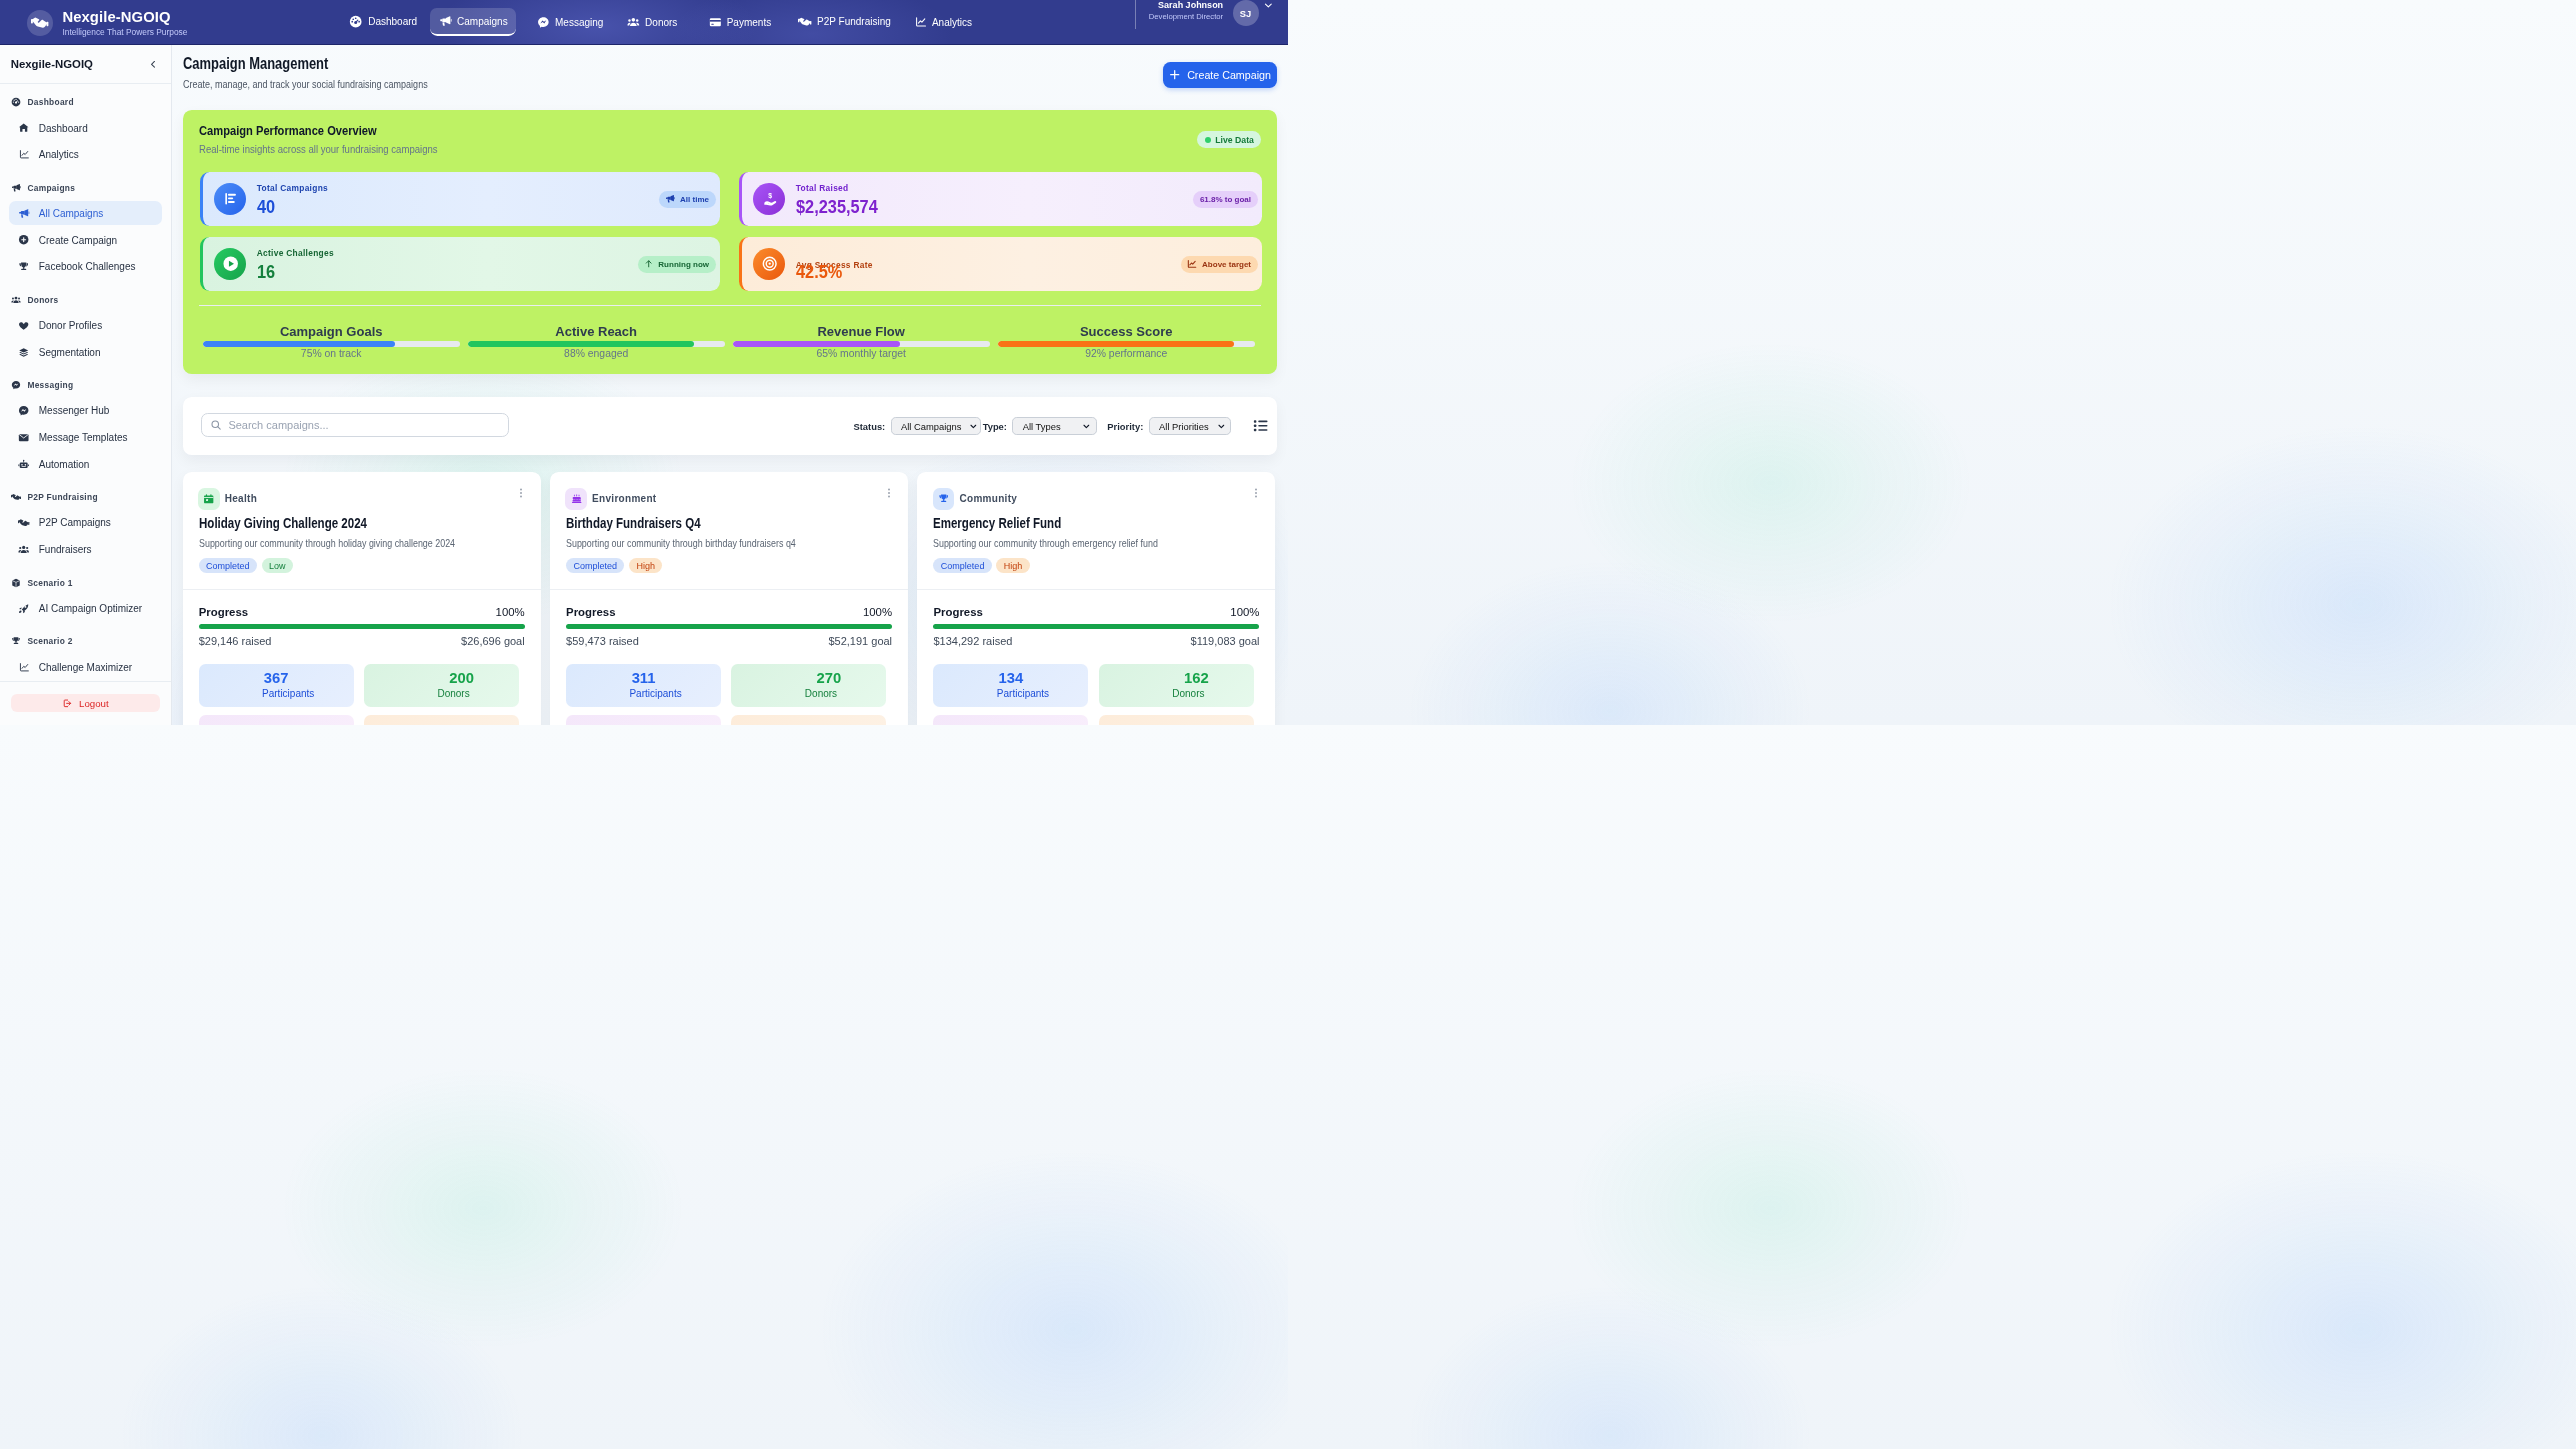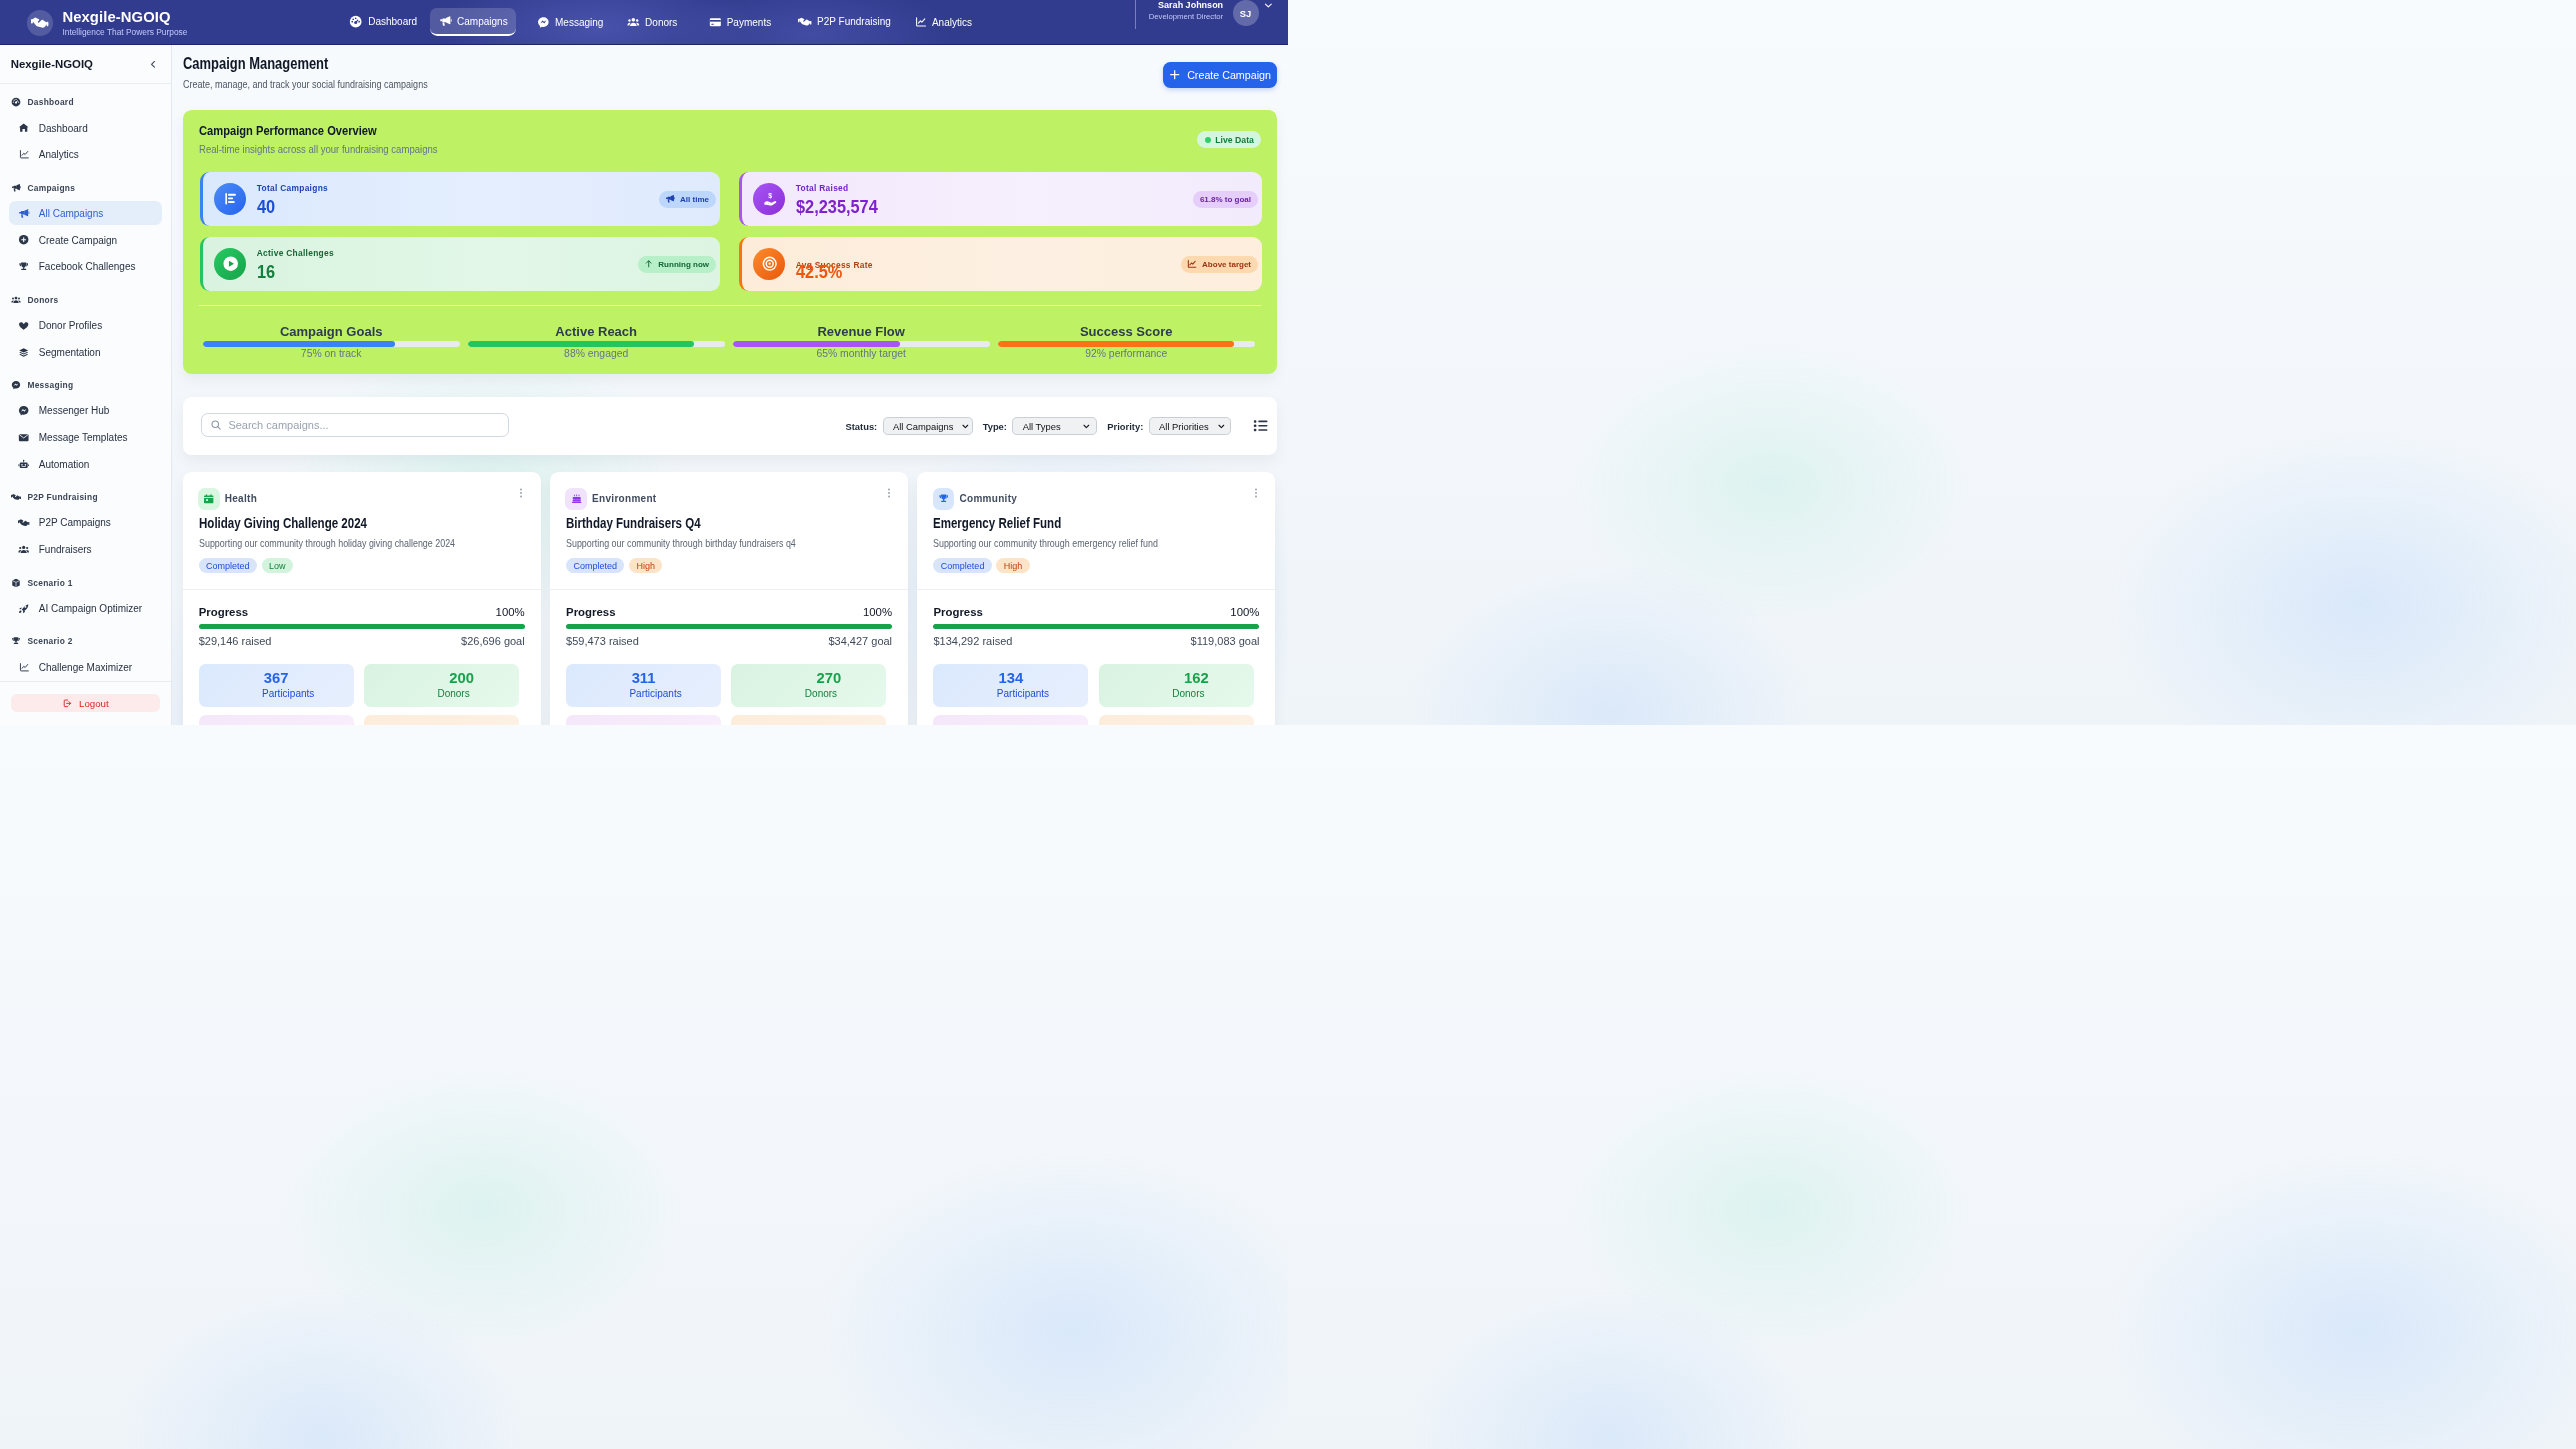--- a/index.html
+++ b/index.html
@@ -642,21 +642,21 @@
     <div class="fright">
       <div class="flabel">Status:</div>
       <div class="fsel" style="width:90px;">
           <span>All Campaigns</span>
           <span class="ch">
             <svg width="8.7" height="8.7" viewBox="0 0 24 24" fill="none">
               <path d="M5.5 9 L12 15.5 L18.5 9" stroke="#111827" stroke-width="3" stroke-linecap="round" stroke-linejoin="round"></path>
             </svg>
           </span>
         </div>
-      <div class="flabel" style="margin-left:10px;">Type:</div>
+      <div class="flabel" style="margin-left:2px;">Type:</div>
       <div class="fsel" style="width:85px;">
           <span>All Types</span>
           <span class="ch">
             <svg width="8.7" height="8.7" viewBox="0 0 24 24" fill="none">
               <path d="M5.5 9 L12 15.5 L18.5 9" stroke="#111827" stroke-width="3" stroke-linecap="round" stroke-linejoin="round"></path>
             </svg>
           </span>
         </div>
       <div class="flabel" style="margin-left:10px;">Priority:</div>
       <div class="fsel" style="width:82px;">
@@ -759,21 +759,21 @@
       <div class="ch-desc">Supporting our community through birthday fundraisers q4</div>
       <div class="ch-badges">
           <div class="badge b-completed">Completed</div>
           <div class="badge b-high">High</div>
         </div>
       <div class="c-div"></div>
       <div class="c-prog-l">Progress</div>
         <div class="c-prog-v">100%</div>
       <div class="c-bar"></div>
       <div class="c-raised">$59,473 raised</div>
-        <div class="c-goal">$34,427 goal</div>
+        <div class="c-goal">$52,191 goal</div>
       <div class="c-stats">
         <div class="cstat cs-blue">
             <div class="n">311</div>
             <div class="l">Participants</div>
           </div>
         <div class="cstat cs-green">
             <div class="n">270</div>
             <div class="l">Donors</div>
           </div>
       </div>

